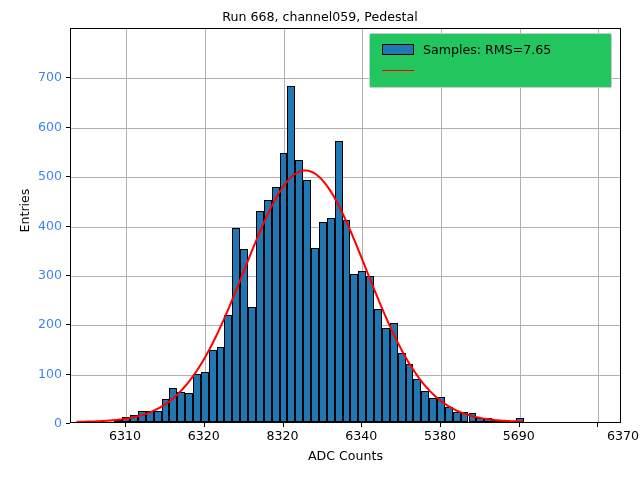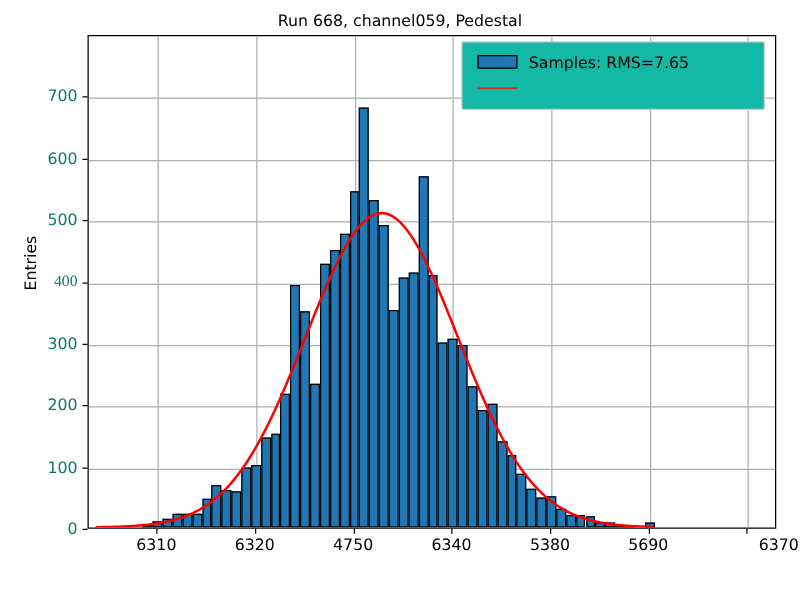--- a/index.html
+++ b/index.html
@@ -85,21 +85,21 @@
     text-align: center;
     width: 70px;
     color: #000000;
   }
   .ticklabel-y {
     position: absolute;
     left: 8px;
     width: 54px;
     text-align: right;
     font-size: 12.6px;
-    color: #0f766e;
+    color: #3b82f6;
   }
   #xlabel {
     position: absolute;
     left: 70px;
     top: 448px;
     width: 551px;
     text-align: center;
     font-size: 12.6px;
     color: #000000;
   }
@@ -112,21 +112,21 @@
     font-size: 12.6px;
     color: #000000;
     transform: rotate(-90deg);
   }
   
   #legend {
     position: absolute;
     left: 369px;
     top: 33px;
     width: 243px;
-    background: #14b8a6;
+    background: #22c55e;
     border: 1px solid #cccccc;
     border-radius: 2px;
     padding: 5px 7px 6px 7px;
     box-sizing: border-box;
   }
   .legend-row {
     display: flex;
     align-items: center;
     height: 21px;
   }
@@ -237,47 +237,48 @@
       <path id="fit-path" fill="none" stroke="#ff0000" stroke-width="2" vector-effect="non-scaling-stroke" d="M5.51 394.78 L7.00 394.76 L8.50 394.74 L9.99 394.72 L11.48 394.69 L12.97 394.66 L14.47 394.63 L15.96 394.60 L17.45 394.56 L18.95 394.52 L20.44 394.48 L21.93 394.43 L23.43 394.38 L24.92 394.32 L26.41 394.26 L27.90 394.20 L29.40 394.13 L30.89 394.06 L32.38 393.98 L33.88 393.89 L35.37 393.80 L36.86 393.70 L38.35 393.59 L39.85 393.48 L41.34 393.36 L42.83 393.22 L44.33 393.08 L45.82 392.93 L47.31 392.77 L48.81 392.59 L50.30 392.41 L51.79 392.21 L53.28 392.00 L54.78 391.77 L56.27 391.53 L57.76 391.28 L59.26 391.00 L60.75 390.71 L62.24 390.41 L63.73 390.08 L65.23 389.73 L66.72 389.36 L68.21 388.97 L69.71 388.55 L71.20 388.12 L72.69 387.65 L74.19 387.16 L75.68 386.64 L77.17 386.09 L78.66 385.51 L80.16 384.90 L81.65 384.26 L83.14 383.58 L84.64 382.87 L86.13 382.12 L87.62 381.34 L89.12 380.51 L90.61 379.64 L92.10 378.73 L93.59 377.78 L95.09 376.78 L96.58 375.74 L98.07 374.64 L99.57 373.50 L101.06 372.31 L102.55 371.07 L104.04 369.77 L105.54 368.42 L107.03 367.01 L108.52 365.55 L110.02 364.03 L111.51 362.45 L113.00 360.80 L114.50 359.10 L115.99 357.34 L117.48 355.51 L118.97 353.62 L120.47 351.66 L121.96 349.64 L123.45 347.55 L124.95 345.40 L126.44 343.18 L127.93 340.89 L129.42 338.53 L130.92 336.11 L132.41 333.62 L133.90 331.06 L135.40 328.44 L136.89 325.75 L138.38 322.99 L139.88 320.17 L141.37 317.28 L142.86 314.34 L144.35 311.33 L145.85 308.25 L147.34 305.12 L148.83 301.94 L150.33 298.69 L151.82 295.40 L153.31 292.05 L154.80 288.65 L156.30 285.21 L157.79 281.72 L159.28 278.20 L160.78 274.63 L162.27 271.03 L163.76 267.40 L165.26 263.74 L166.75 260.05 L168.24 256.35 L169.73 252.63 L171.23 248.89 L172.72 245.15 L174.21 241.41 L175.71 237.66 L177.20 233.92 L178.69 230.19 L180.18 226.47 L181.68 222.77 L183.17 219.10 L184.66 215.45 L186.16 211.84 L187.65 208.26 L189.14 204.74 L190.64 201.25 L192.13 197.83 L193.62 194.46 L195.11 191.16 L196.61 187.93 L198.10 184.77 L199.59 181.69 L201.09 178.69 L202.58 175.79 L204.07 172.97 L205.56 170.26 L207.06 167.65 L208.55 165.14 L210.04 162.75 L211.54 160.47 L213.03 158.31 L214.52 156.27 L216.02 154.36 L217.51 152.58 L219.00 150.93 L220.49 149.42 L221.99 148.04 L223.48 146.81 L224.97 145.72 L226.47 144.77 L227.96 143.97 L229.45 143.32 L230.95 142.81 L232.44 142.46 L233.93 142.25 L235.42 142.20 L236.92 142.30 L238.41 142.55 L239.90 142.95 L241.40 143.50 L242.89 144.20 L244.38 145.04 L245.87 146.03 L247.37 147.17 L248.86 148.44 L250.35 149.86 L251.85 151.41 L253.34 153.10 L254.83 154.92 L256.33 156.87 L257.82 158.95 L259.31 161.15 L260.80 163.46 L262.30 165.89 L263.79 168.43 L265.28 171.07 L266.78 173.81 L268.27 176.66 L269.76 179.59 L271.25 182.61 L272.75 185.71 L274.24 188.90 L275.73 192.15 L277.23 195.47 L278.72 198.86 L280.21 202.30 L281.71 205.80 L283.20 209.34 L284.69 212.93 L286.18 216.55 L287.68 220.20 L289.17 223.89 L290.66 227.59 L292.16 231.31 L293.65 235.05 L295.14 238.79 L296.63 242.54 L298.13 246.28 L299.62 250.02 L301.11 253.76 L302.61 257.47 L304.10 261.17 L305.59 264.85 L307.09 268.50 L308.58 272.12 L310.07 275.71 L311.56 279.27 L313.06 282.78 L314.55 286.26 L316.04 289.69 L317.54 293.07 L319.03 296.40 L320.52 299.68 L322.01 302.91 L323.51 306.08 L325.00 309.19 L326.49 312.24 L327.99 315.23 L329.48 318.16 L330.97 321.03 L332.47 323.83 L333.96 326.57 L335.45 329.24 L336.94 331.84 L338.44 334.38 L339.93 336.85 L341.42 339.25 L342.92 341.59 L344.41 343.86 L345.90 346.06 L347.40 348.19 L348.89 350.26 L350.38 352.26 L351.87 354.20 L353.37 356.07 L354.86 357.88 L356.35 359.62 L357.85 361.31 L359.34 362.93 L360.83 364.49 L362.32 366.00 L363.82 367.44 L365.31 368.83 L366.80 370.17 L368.30 371.45 L369.79 372.68 L371.28 373.85 L372.78 374.98 L374.27 376.06 L375.76 377.09 L377.25 378.07 L378.75 379.01 L380.24 379.91 L381.73 380.76 L383.23 381.58 L384.72 382.35 L386.21 383.09 L387.70 383.79 L389.20 384.46 L390.69 385.09 L392.18 385.69 L393.68 386.26 L395.17 386.80 L396.66 387.31 L398.16 387.79 L399.65 388.25 L401.14 388.68 L402.63 389.09 L404.13 389.47 L405.62 389.84 L407.11 390.18 L408.61 390.50 L410.10 390.80 L411.59 391.09 L413.08 391.36 L414.58 391.61 L416.07 391.84 L417.56 392.06 L419.06 392.27 L420.55 392.47 L422.04 392.65 L423.54 392.82 L425.03 392.98 L426.52 393.13 L428.01 393.26 L429.51 393.39 L431.00 393.51 L432.49 393.63 L433.99 393.73 L435.48 393.83 L436.97 393.92 L438.46 394.00 L439.96 394.08 L441.45 394.15 L442.94 394.22 L444.44 394.28 L445.93 394.34 L447.42 394.39 L448.92 394.44 L450.41 394.49 L451.90 394.53 L453.39 394.57"></path>
     </svg>
   </div>
 
   <div id="axes-deco">
       <div class="tick-x" style="left: 125.1px;"></div>
       <div class="ticklabel-x" style="left: 90.1px;">6310</div>
       <div class="tick-x" style="left: 203.81px;"></div>
       <div class="ticklabel-x" style="left: 168.81px;">6320</div>
       <div class="tick-x" style="left: 282.53px;"></div>
-      <div class="ticklabel-x" style="left: 247.53px;">4750</div>
+      <div class="ticklabel-x" style="left: 247.53px;">8320</div>
       <div class="tick-x" style="left: 361.24px;"></div>
       <div class="ticklabel-x" style="left: 326.24px;">6340</div>
       <div class="tick-x" style="left: 439.96px;"></div>
       <div class="ticklabel-x" style="left: 404.96px;">5380</div>
       <div class="tick-x" style="left: 518.67px;"></div>
       <div class="ticklabel-x" style="left: 483.67px;">5690</div>
       <div class="tick-x" style="left: 597.39px;"></div>
       <div class="ticklabel-x" style="left: 588px;">6370</div>
       <div class="tick-y" style="top: 423px;"></div>
       <div class="ticklabel-y" style="top: 415px;">0</div>
       <div class="tick-y" style="top: 373.63px;"></div>
       <div class="ticklabel-y" style="top: 365.63px;">100</div>
       <div class="tick-y" style="top: 324.25px;"></div>
       <div class="ticklabel-y" style="top: 316.25px;">200</div>
       <div class="tick-y" style="top: 274.88px;"></div>
       <div class="ticklabel-y" style="top: 266.88px;">300</div>
       <div class="tick-y" style="top: 225.5px;"></div>
-      <div class="ticklabel-y" style="top: 217.5px; font-family: Liberation Serif, serif;">400</div>
+      <div class="ticklabel-y" style="top: 217.5px;">400</div>
       <div class="tick-y" style="top: 176.13px;"></div>
       <div class="ticklabel-y" style="top: 168.13px;">500</div>
       <div class="tick-y" style="top: 126.75px;"></div>
       <div class="ticklabel-y" style="top: 118.75px;">600</div>
       <div class="tick-y" style="top: 77.38px;"></div>
       <div class="ticklabel-y" style="top: 69.38px;">700</div>
     </div>
 
+  <div id="xlabel">ADC Counts</div>
   <div id="ylabel">Entries</div>
 
   <div id="legend">
     <div class="legend-row">
       <span class="legend-key">
         <span class="swatch-patch"></span>
       </span>
       <span class="legend-text">Samples: RMS=7.65</span>
     </div>
     <div class="legend-row">

